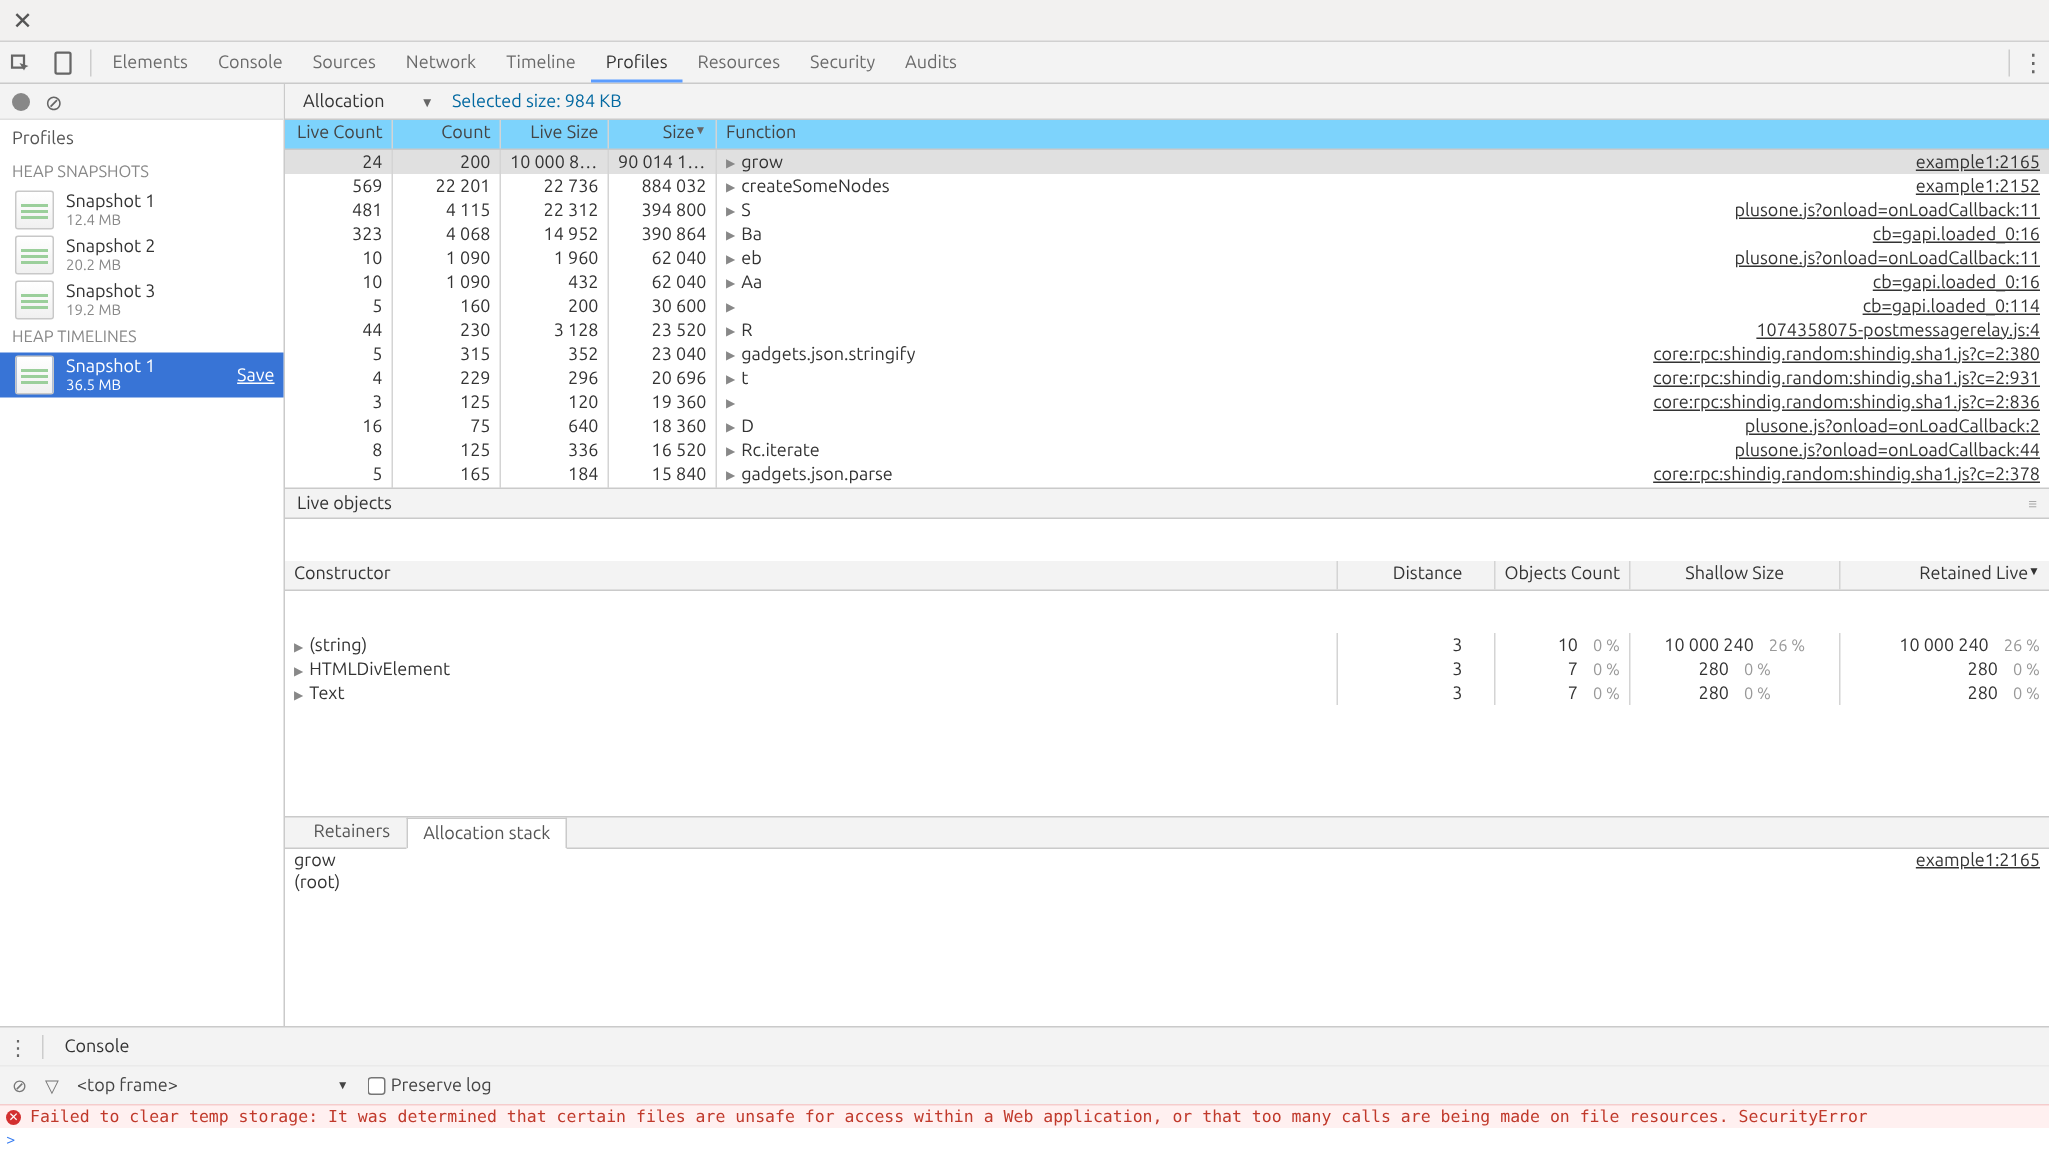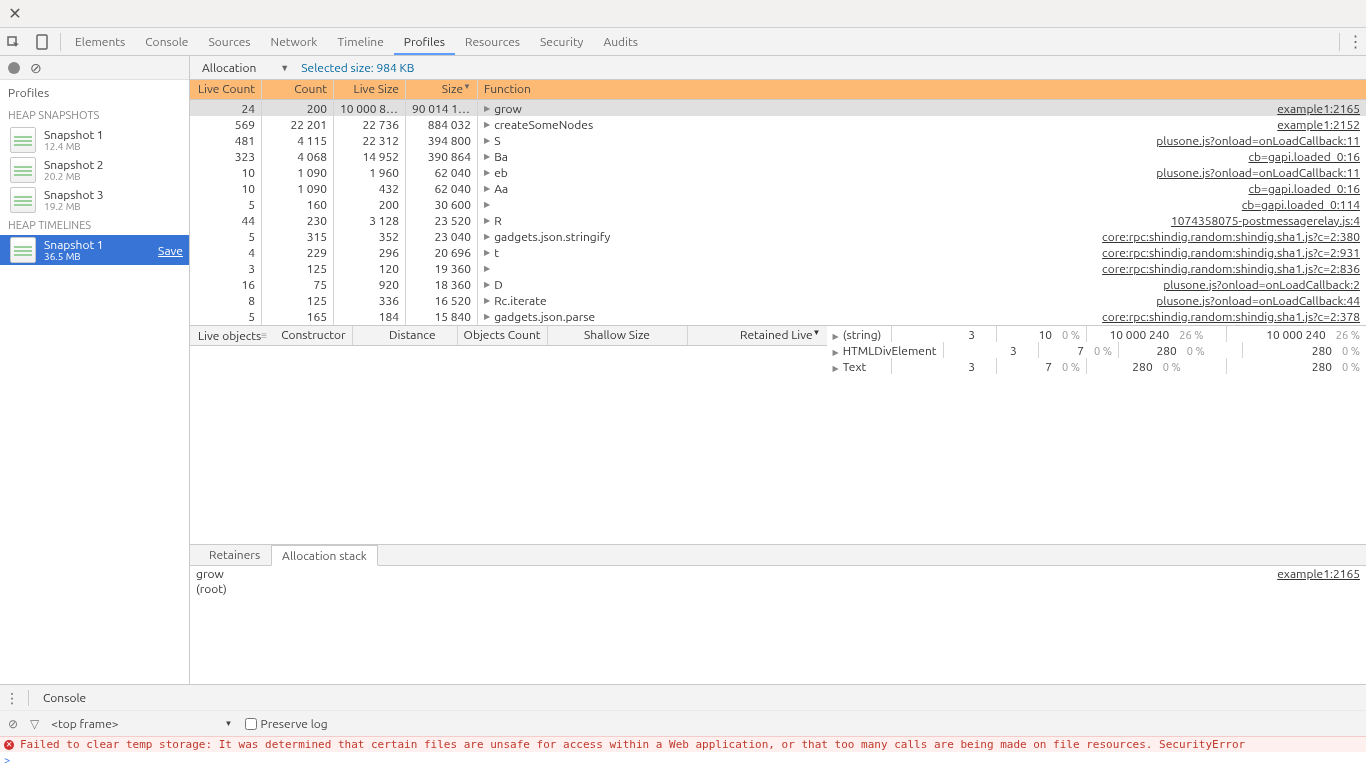--- a/index.html
+++ b/index.html
@@ -41,38 +41,38 @@
 
 
 .right { flex:1; display:flex; flex-direction:column; min-width:0; }
 .right-toolbar { height:24px; display:flex; align-items:center; gap:12px; padding:0 12px; border-bottom:1px solid #cacaca; background:#f3f3f3;}
 .right-toolbar .dd { display:flex; align-items:center; gap:24px; font-size:12px; color:#333;}
 .right-toolbar .dd .tri { font-size:9px; color:#666;}
 .right-toolbar .sel { font-size:12px; color:#0369a1;}
 
 
 .alloc-table { flex: 0 0 246px; overflow:hidden; border-bottom:1px solid #cacaca; position:relative;}
-.grid-head { display:flex; background:#fdba74; border-bottom:1px solid #cacaca; font-size:12px; color:#444; height:20px;}
+.grid-head { display:flex; background:#7dd3fc; border-bottom:1px solid #cacaca; font-size:12px; color:#444; height:20px;}
 .grid-head .col, .grid-row .col { border-right:1px solid #d4d4d4; padding:2px 6px; overflow:hidden; white-space:nowrap; text-overflow:ellipsis;}
 .grid-head .col:last-child, .grid-row .col:last-child { border-right:none;}
 .grid-head .sort-tri { font-size:8px; color:#666; float:right;}
 .col-lc { width:72px; text-align:right;}
 .col-c { width:72px; text-align:right;}
 .col-ls { width:72px; text-align:right;}
 .col-s { width:72px; text-align:right;}
 .col-fn { flex:1; }
 .grid-body { overflow-y:scroll; height:calc(100% - 20px);}
 .grid-row { display:flex; height:16px; font-size:12px; color:#333;}
 .grid-row.sel { background:#e0e0e0;}
 .grid-row .col-fn { display:flex; align-items:center;}
 .grid-row .tri { font-size:8px; color:#888; margin-right:4px;}
 .grid-row .fn-link { margin-left:auto; text-decoration:underline; color:#333;}
 
 
-.live-pane { flex:1; display:flex; flex-direction:row; min-height:0;}
+.live-pane { flex:1; display:flex; flex-direction:column; min-height:0;gap:28px;}
 .live-title { height:20px; line-height:20px; padding:0 8px; background:#f3f3f3; border-bottom:1px solid #cacaca; font-size:12px; display:flex;}
 .live-title .ham { margin-left:auto; color:#aaa; font-size:10px;}
 .live-head { display:flex; background:#f3f3f3; border-bottom:1px solid #cacaca; height:20px; font-size:12px;}
 .lcol-con { flex:1; padding:2px 6px;}
 .lcol-d { width:90px; text-align:right; padding:2px 6px; border-left:1px solid #d4d4d4;}
 .lcol-oc { width:90px; text-align:right; padding:2px 6px; border-left:1px solid #d4d4d4;margin-left:15px;}
 .lcol-ss { width:140px; text-align:center; padding:2px 6px; border-left:1px solid #d4d4d4;}
 .lcol-rs { width:140px; text-align:right; padding:2px 6px; border-left:1px solid #d4d4d4;}
 .lcol-oc .pct, .lcol-ss .pct, .lcol-rs .pct { color:#999; margin-left:10px; font-size:11px;}
 .live-body { flex:1; overflow:auto;}
@@ -317,21 +317,21 @@
             <div class="col col-s">19 360</div>
             <div class="col col-fn">
               <span class="tri">▶</span>
               <span></span>
               <span class="fn-link">core:rpc:shindig.random:shindig.sha1.js?c=2:836</span>
             </div>
           </div>
           <div class="grid-row">
             <div class="col col-lc">16</div>
             <div class="col col-c">75</div>
-            <div class="col col-ls">920</div>
+            <div class="col col-ls">640</div>
             <div class="col col-s">18 360</div>
             <div class="col col-fn">
               <span class="tri">▶</span>
               <span>D</span>
               <span class="fn-link">plusone.js?onload=onLoadCallback:2</span>
             </div>
           </div>
           <div class="grid-row">
             <div class="col col-lc">8</div>
             <div class="col col-c">125</div>

